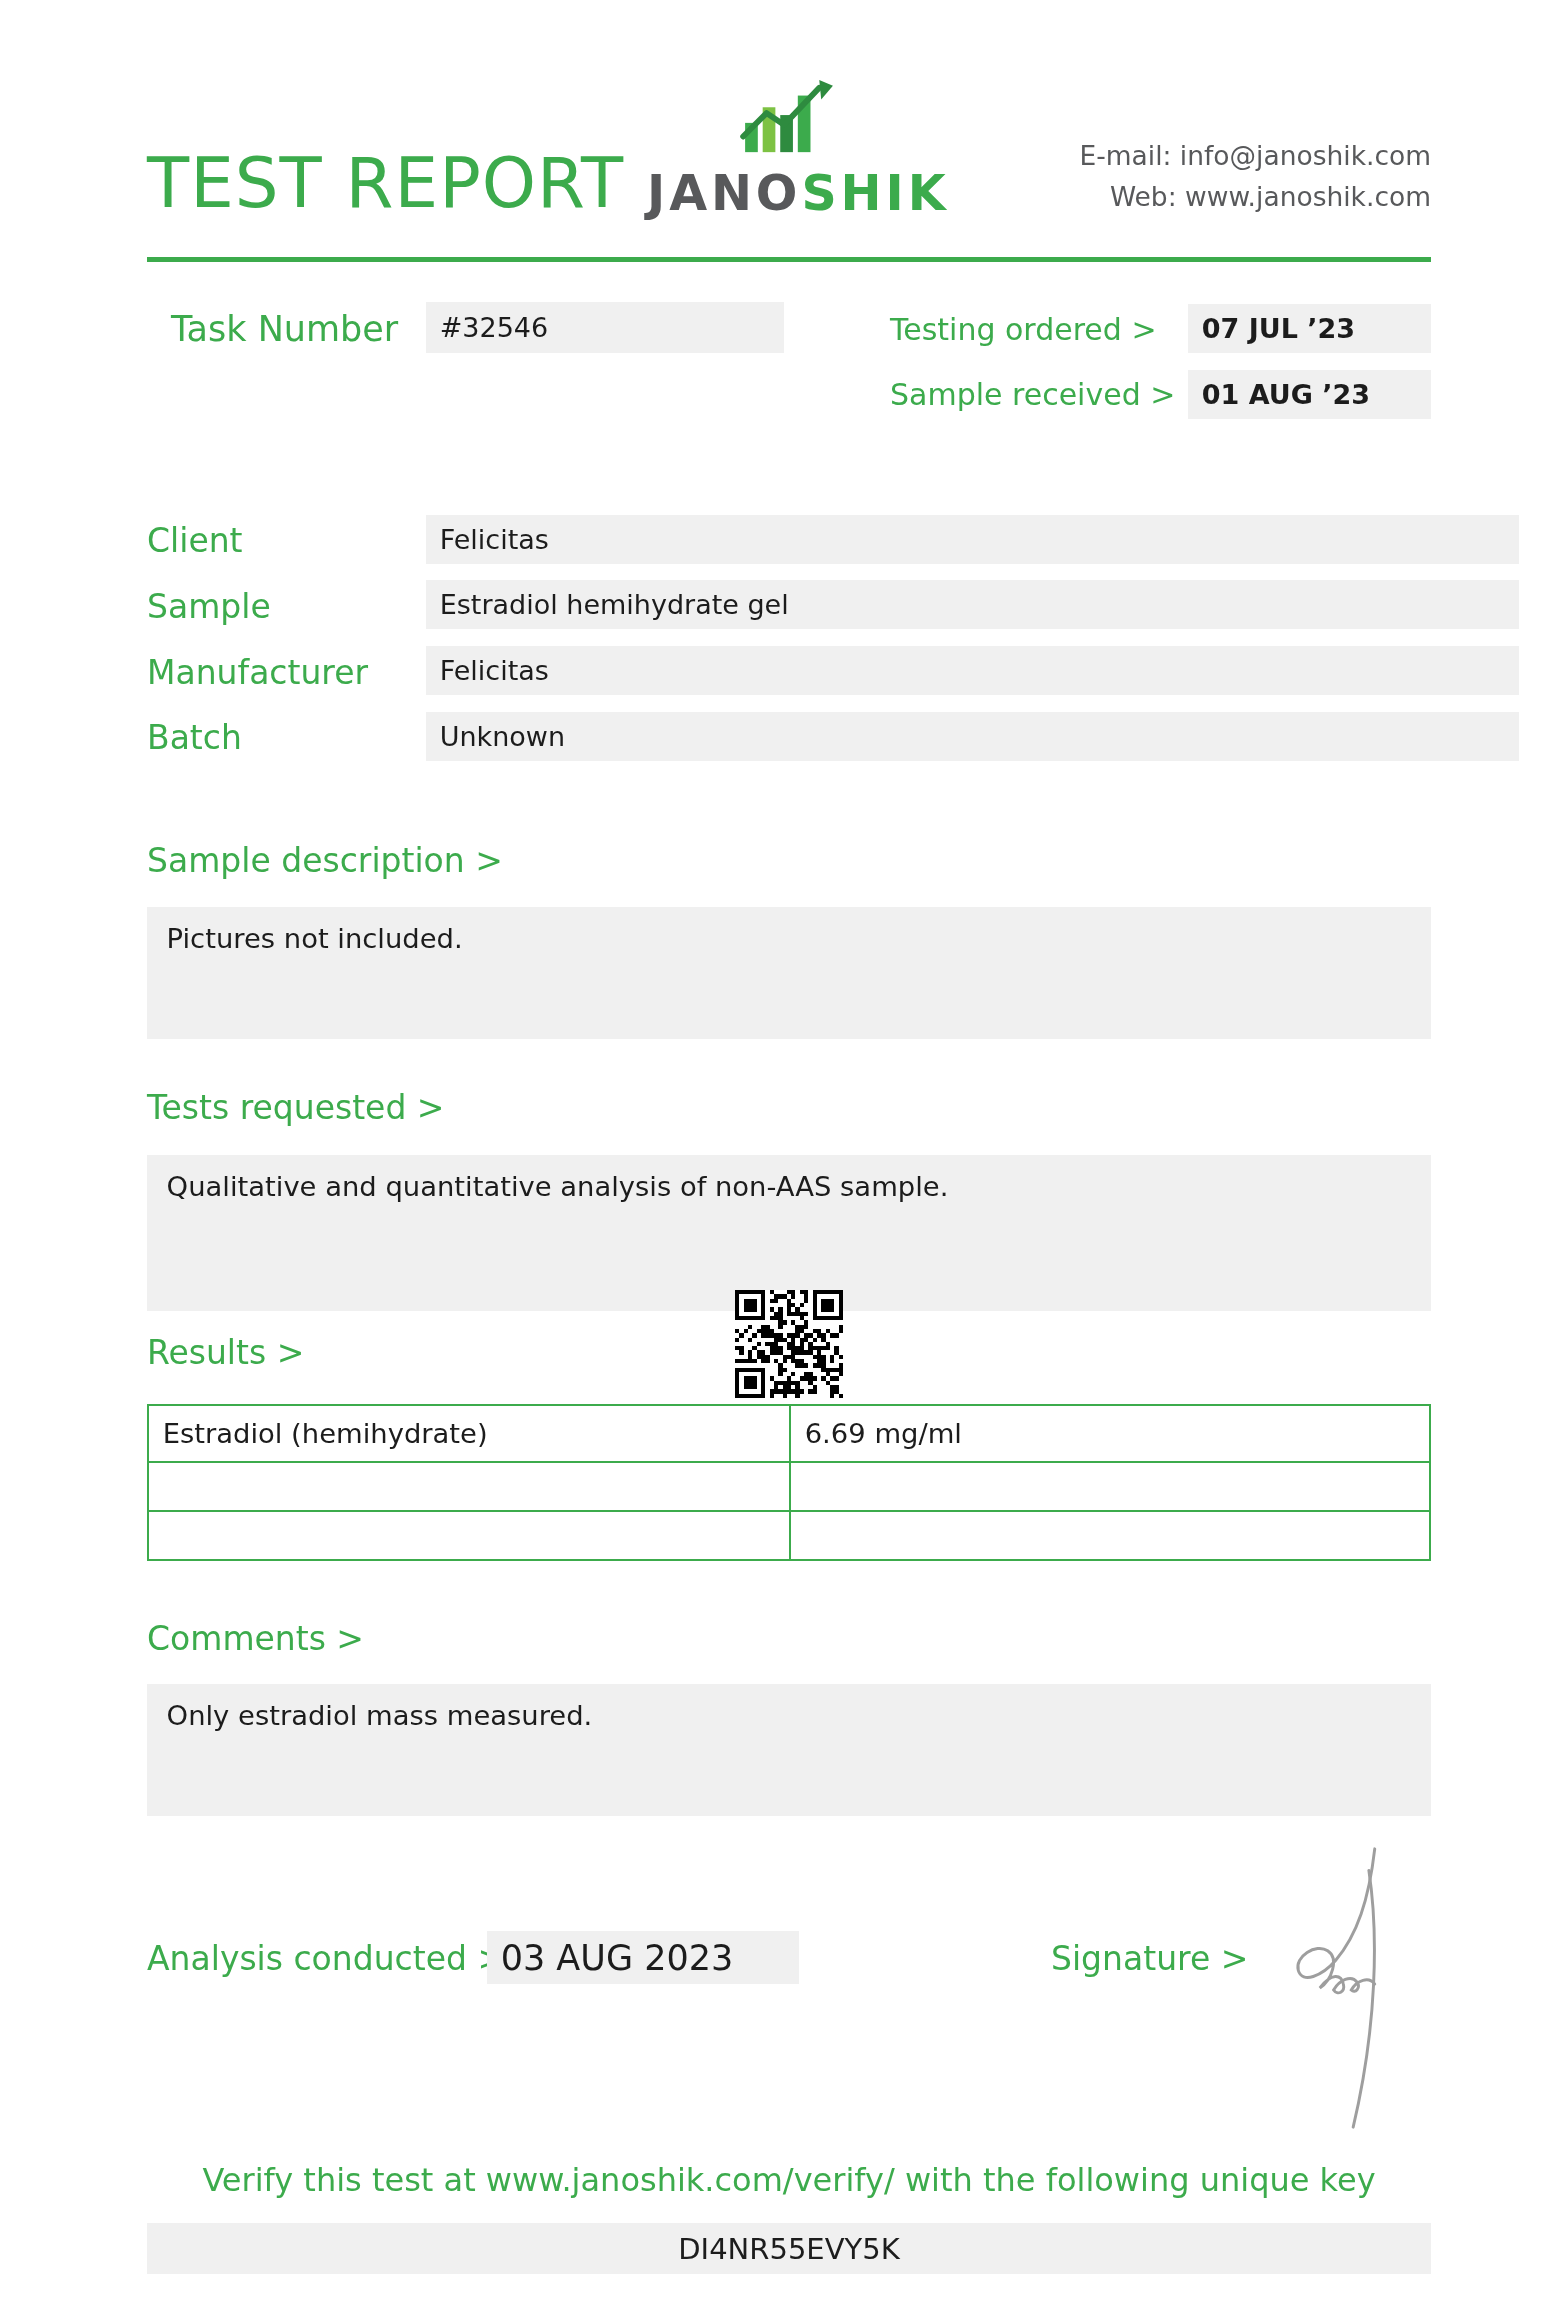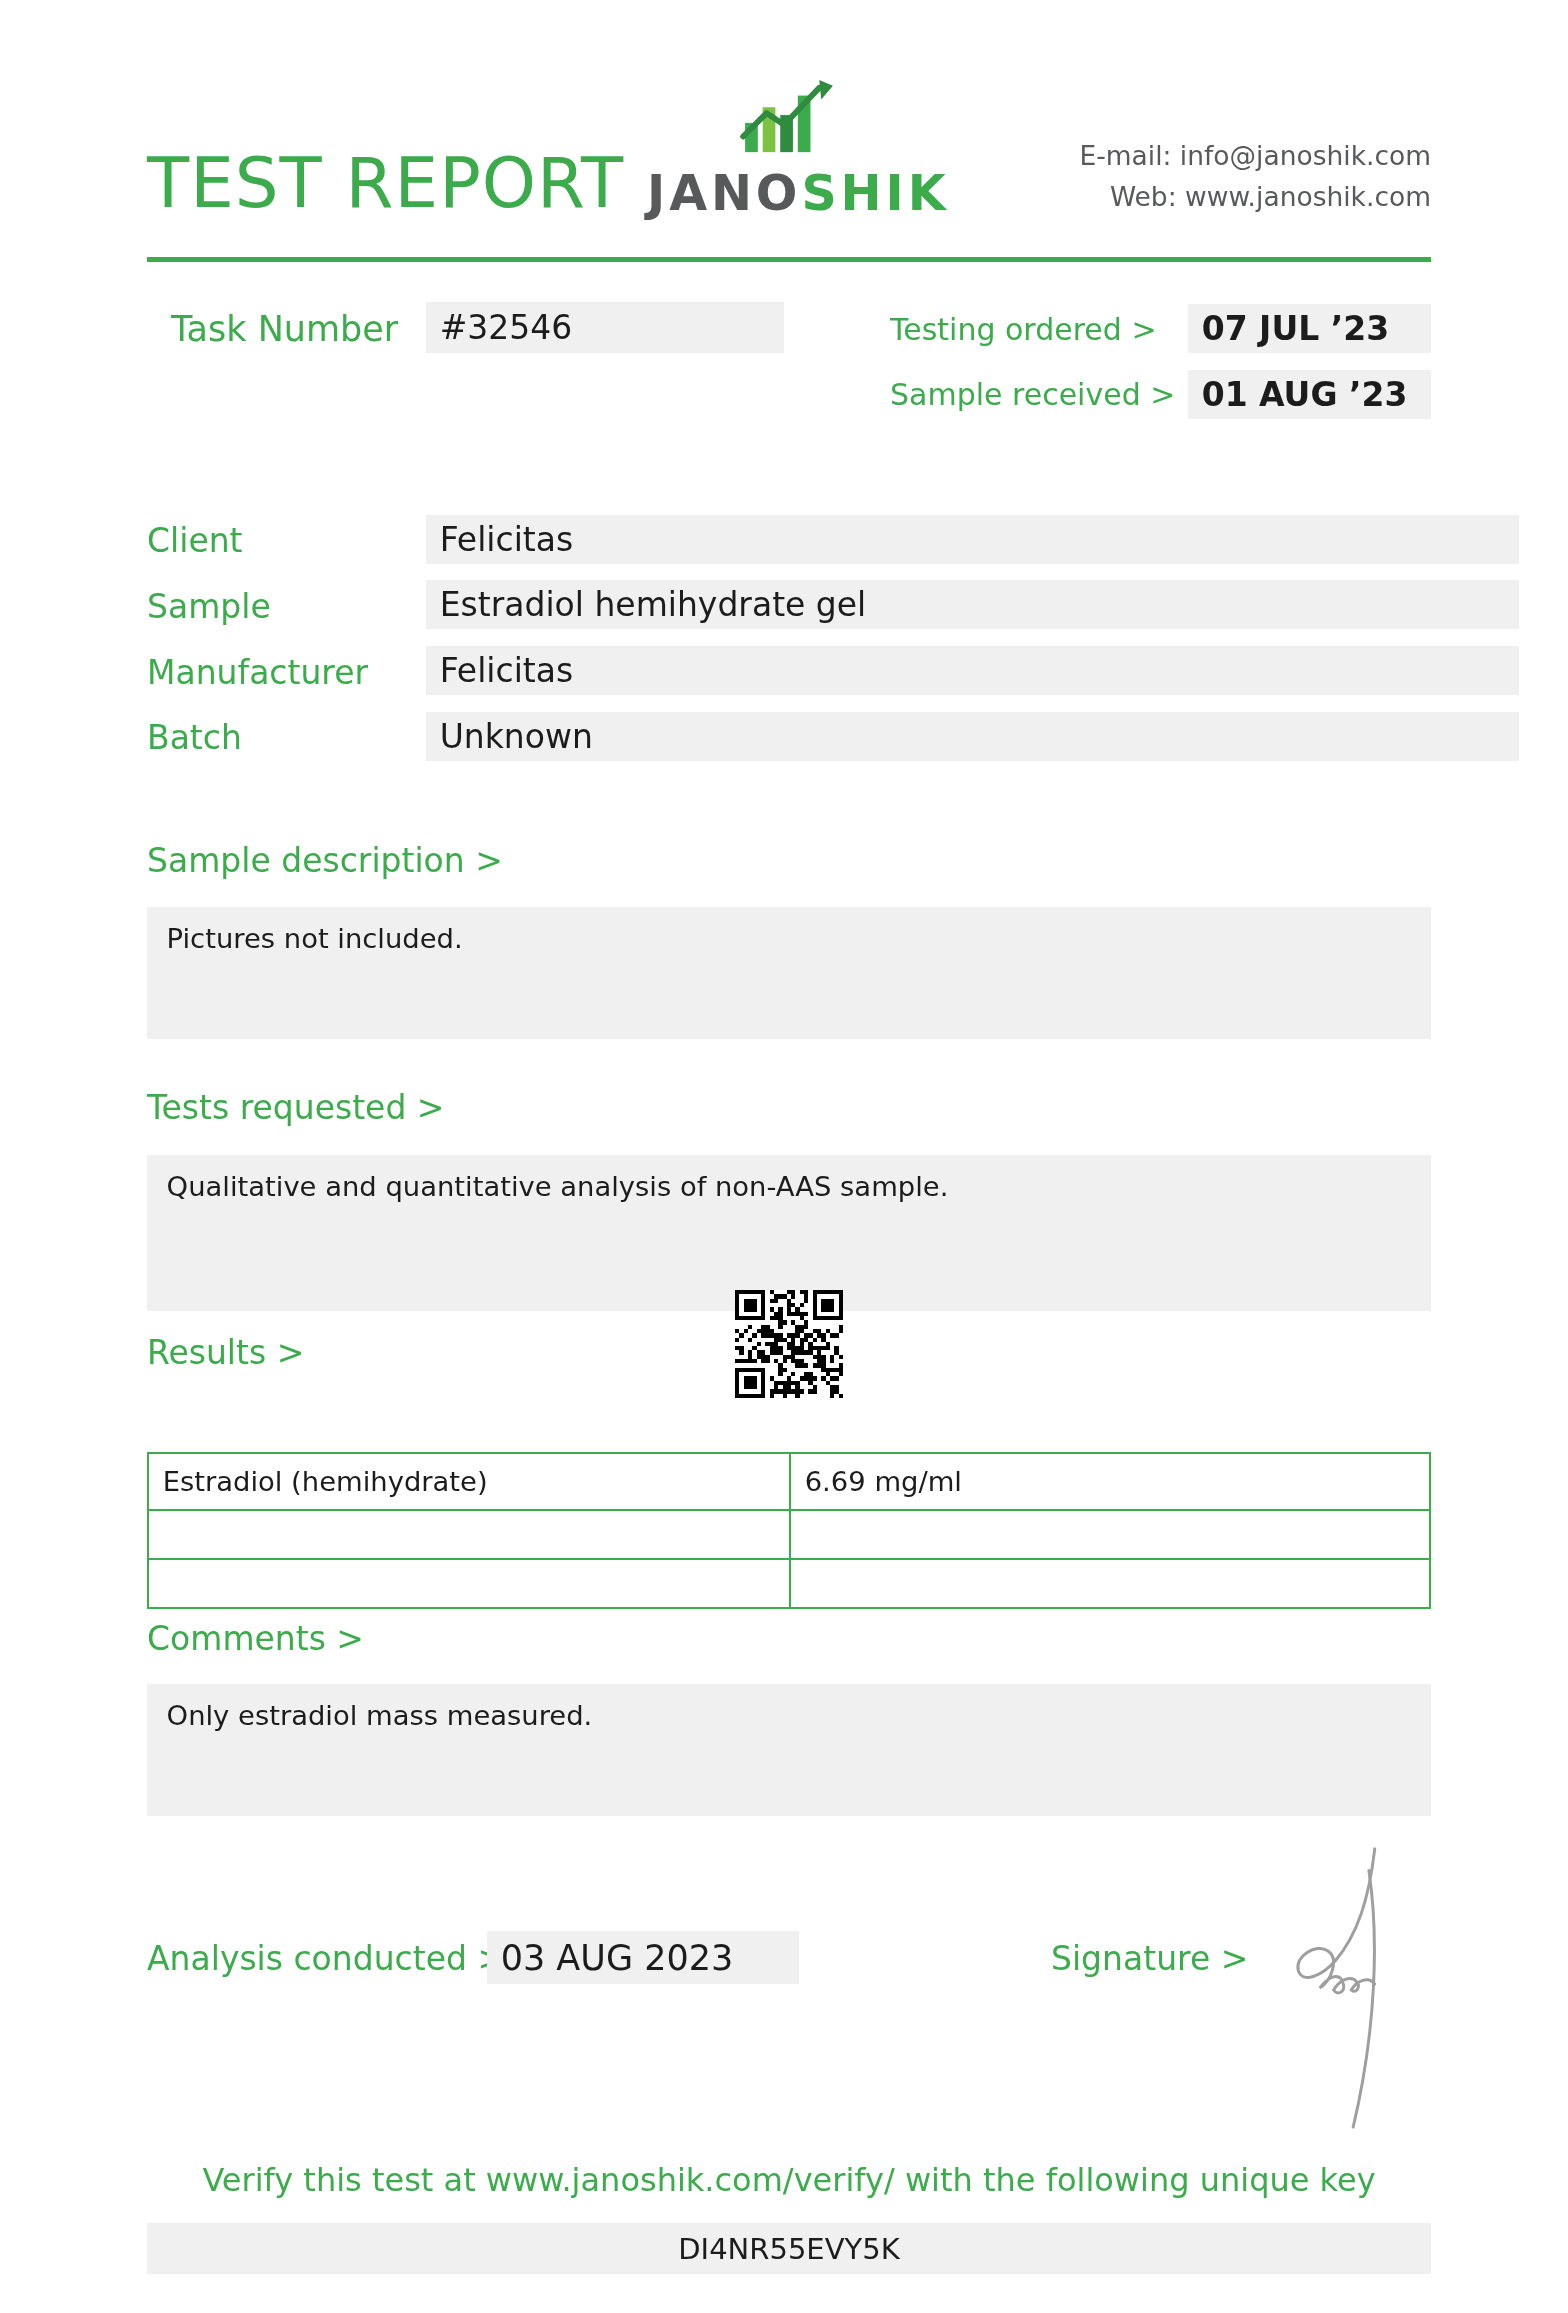--- a/index.html
+++ b/index.html
@@ -15,41 +15,41 @@
   .title { left:147px; top:143px; font-size:69px; letter-spacing:1px; color:var(--accent); font-weight:normal; }
   .logo-icon { left:737px; top:78px; width:106px; height:80px; }
   .logo-text { left:647px; top:165px; width:294px; text-align:center; font-size:49px; font-weight:bold; letter-spacing:3.9px; color:var(--gray); }
   .logo-text .shik { color:var(--accent); }
   .contact { right:137px; top:135px; text-align:right; font-size:26.5px; line-height:41px; color:var(--gray); }
   .rule { left:147px; top:257px; width:1284px; height:4.9px; background:var(--accent); }
 
   
   .label-lg { font-size:35px; color:var(--accent); }
   .label-md { font-size:30px; color:var(--accent); }
-  .vbox { background:var(--box); display:flex; align-items:center; padding-left:13.7px; font-size:33px; color:#1c1c1c; }
+  .vbox { background:var(--box); display:flex; align-items:center; padding-left:13.7px; font-size:27px; color:#1c1c1c; }
   .task-label { left:147px; top:309px;margin-left:24px; }
   .task-value { left:426px; top:302px; width:358px; height:51px; }
   .ordered-label  { left:890px; top:312px; }
   .ordered-value  { left:1188px; top:304px; width:243px; height:49px; font-weight:bold;text-align:right; }
   .received-label { left:890px; top:377px; }
   .received-value { left:1188px; top:370px; width:243px; height:49px; font-weight:bold; }
 
   
   .detail-label { left:147px; font-size:33px; color:var(--accent); }
   .detail-value { left:426px; width:1093px; height:49px;text-align:right; }
 
   
   .section-heading { left:147px; font-size:33px; color:var(--accent); }
   .section-box { left:147px; width:1284px; background:var(--box); padding:15.7px 19.6px; font-size:27.4px; color:#1c1c1c; }
 
   
   .qr { left:735px; top:1290px; width:108px; height:108px; }
 
   
-  .results-table { left:147px; top:1404px; width:1284px; border-collapse:collapse;margin-top:48px; }
+  .results-table { left:147px; top:1404px; width:1284px; border-collapse:collapse; }
   .results-table td { border:2px solid var(--accent); font-size:27.4px; color:#1c1c1c; padding:0 13.7px; }
   .results-table .c1 { width:642px; }
   .results-table .r1 td { height:57px; }
   .results-table .r2 td, .results-table .r3 td { height:49px; }
 
   
   .analysis-label { left:147px; top:1939px; }
   .analysis-value { left:487px; top:1931px; width:312px; height:53px; font-size:35px; }
   .signature-label { left:1051px; top:1939px; }
   .signature { left:1259px; top:1841px; width:157px; height:294px; }

